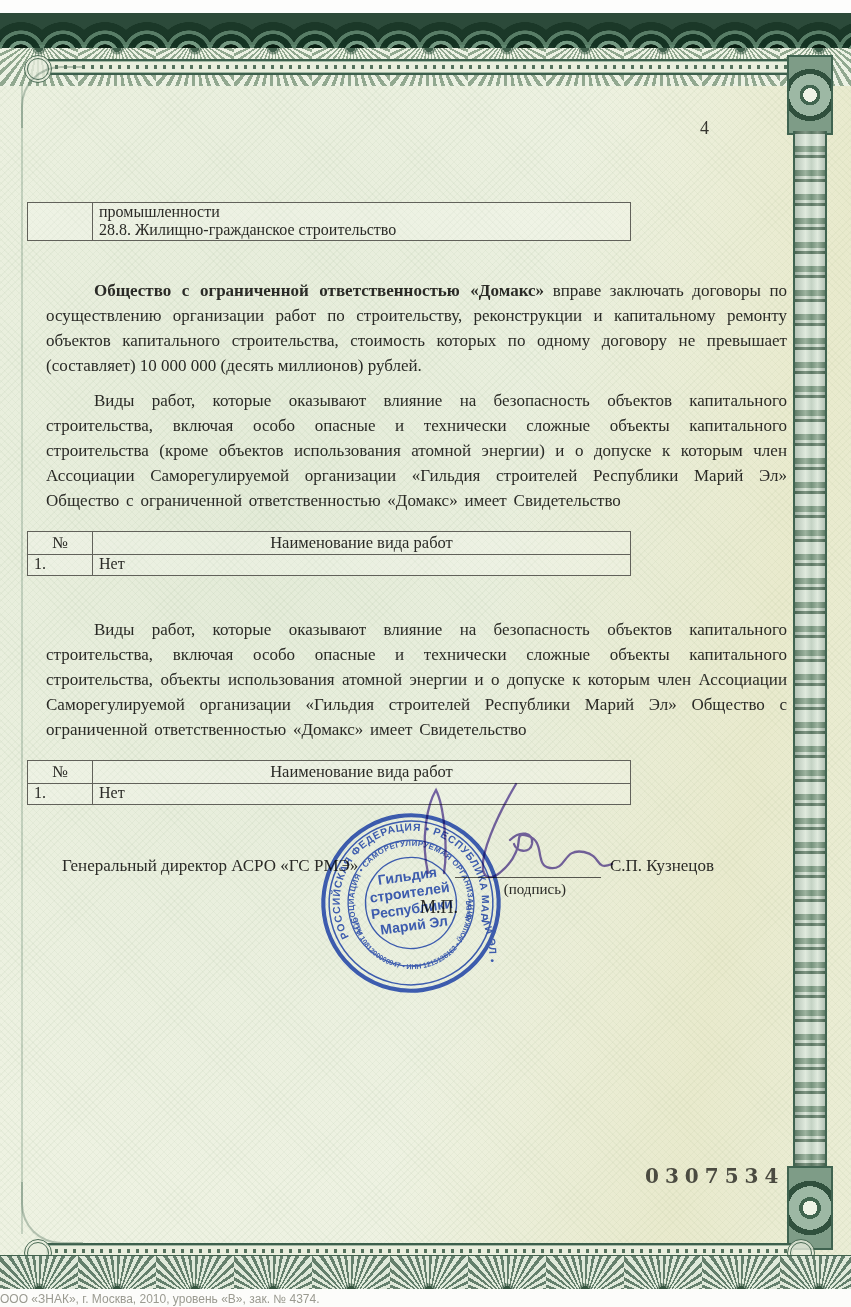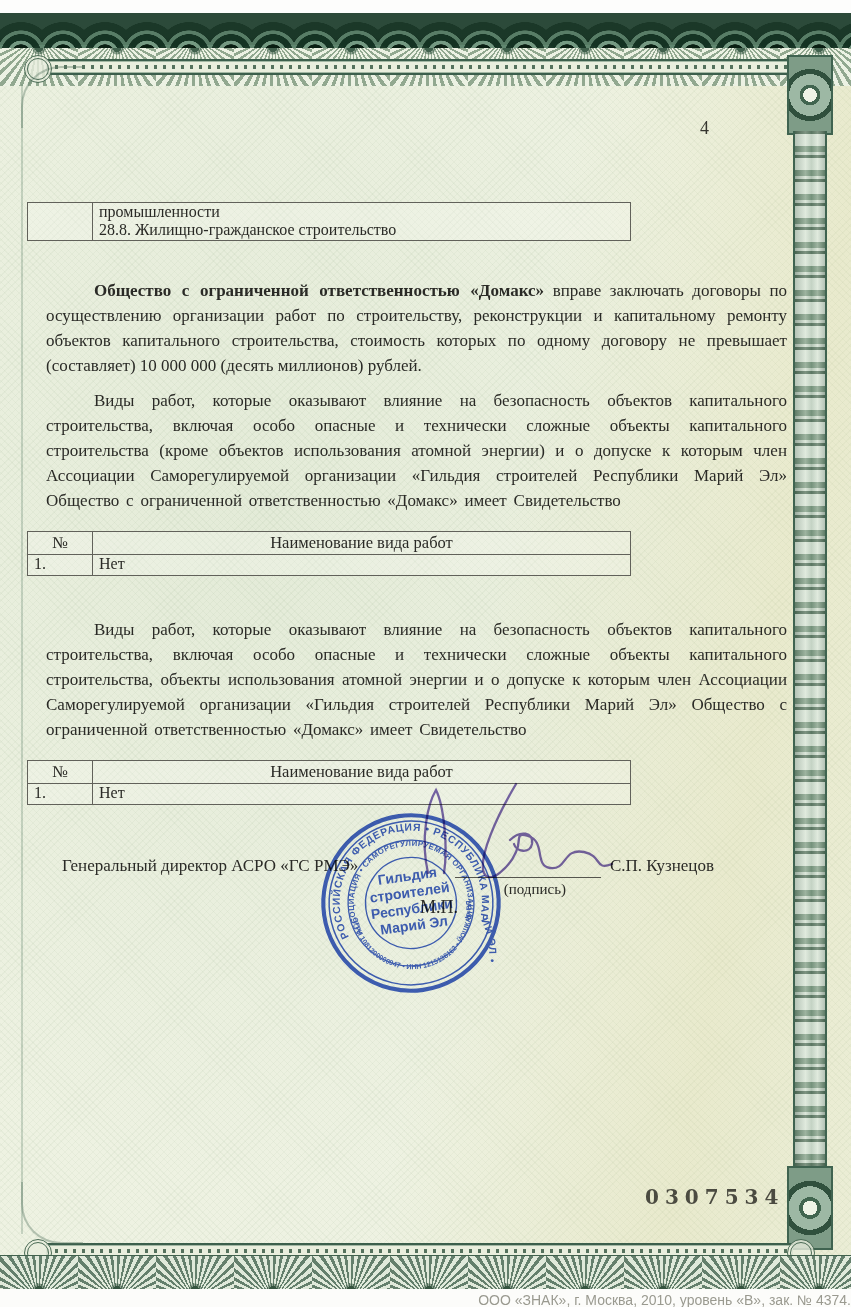--- a/index.html
+++ b/index.html
@@ -94,22 +94,22 @@
   .p-works-1{top:372px;}
   .p-works-2{top:601px;}
   .sig-role{left:62px;top:856px;font-size:17px;}
   .sig-line{left:455px;top:877px;width:146px;height:0;border-bottom:1.5px solid #55554e;}
   .sig-caption{left:450px;top:881px;width:116px;text-align:right;font-size:15px;}
   .sig-name{left:610px;top:856px;font-size:17px;text-align:center;}
   .seal-mark{left:420px;top:897px;font-size:18px;color:#30302b;z-index:3;}
   .stamp{left:320px;top:812px;width:182px;height:182px;z-index:4;mix-blend-mode:multiply;opacity:.9;transform:rotate(-8deg);}
   .stamp text{fill:#2d51c4;font-family:"Liberation Sans",sans-serif;}
   .signature-svg{left:398px;top:778px;width:250px;height:125px;z-index:5;mix-blend-mode:multiply;}
-  .serial{left:645px;top:1164px;font-family:"DejaVu Serif",serif;font-size:20px;letter-spacing:6px;color:#4b4b41;font-weight:600;margin-top:21px;}
-  .imprint{left:0;top:1292px;width:100%;text-align:right;font-family:"Liberation Sans",sans-serif;font-size:14px;color:#9a9a90;}
+  .serial{left:645px;top:1164px;font-family:"DejaVu Serif",serif;font-size:20px;letter-spacing:6px;color:#4b4b41;font-weight:600;}
+  .imprint{left:0;top:1292px;width:100%;text-align:left;font-family:"Liberation Sans",sans-serif;font-size:12px;color:#9a9a90;}
 </style>
 </head>
 <body>
 
 <div class="page">
 
   <div class="abs top-white"></div>
   <div class="abs band-dark"></div>
   <div class="abs band-fan"></div>
   <div class="abs rule rule-top"></div>

